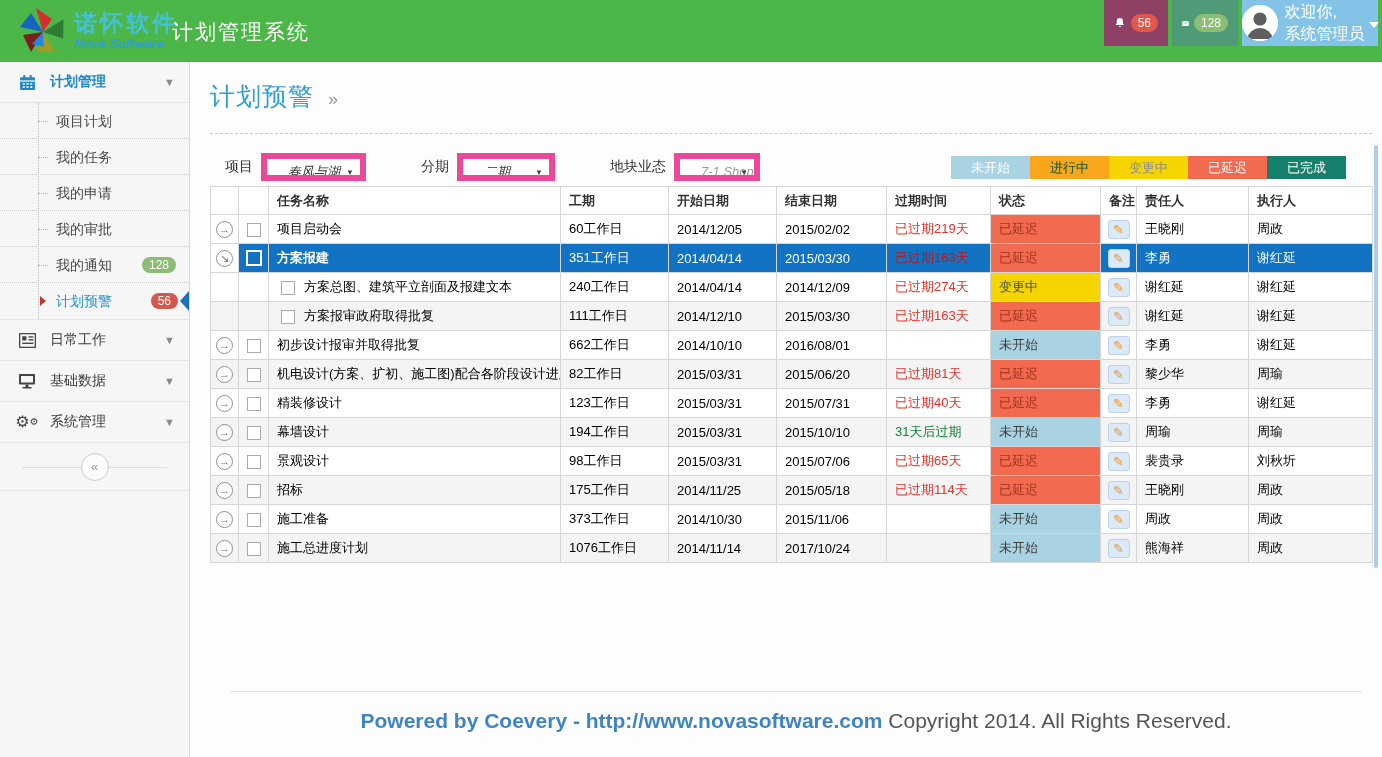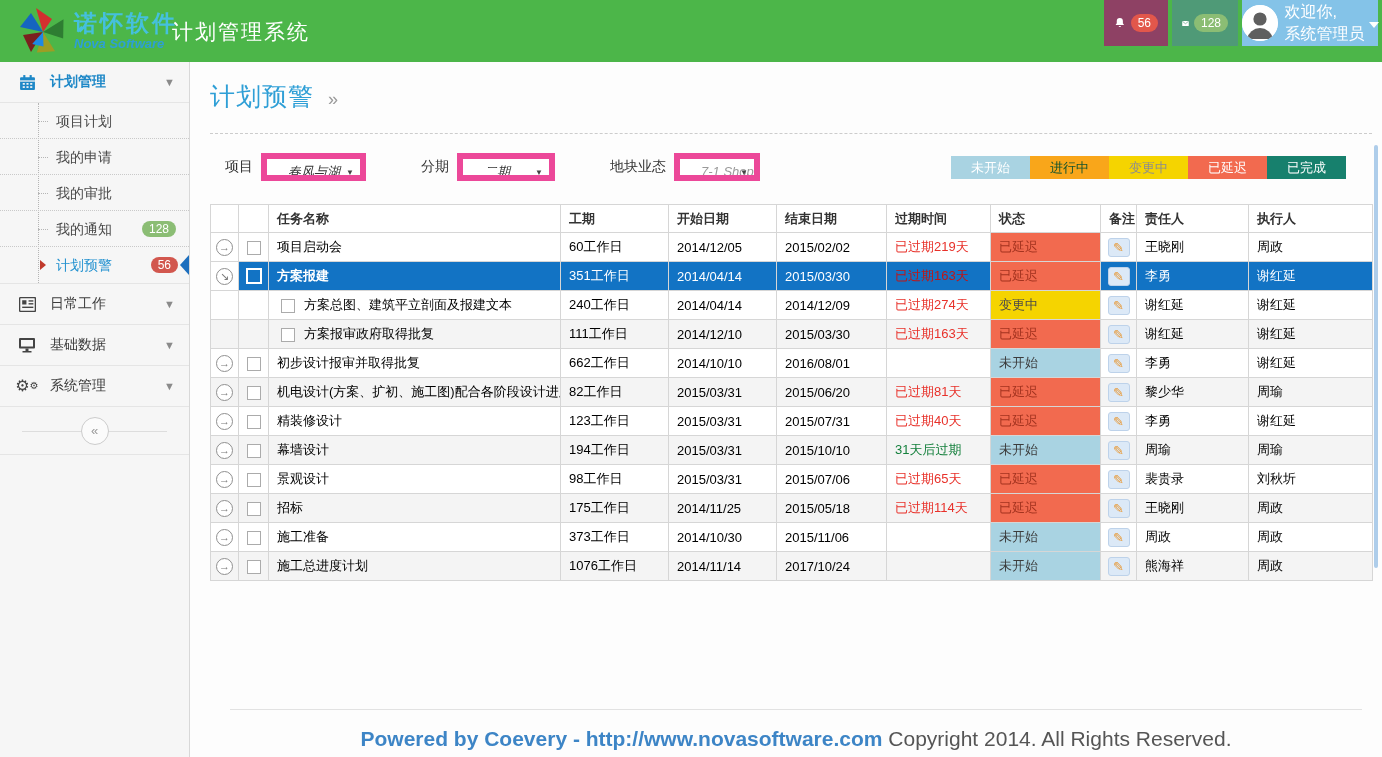--- a/index.html
+++ b/index.html
@@ -62,21 +62,21 @@
   .filter-label { font-size:14px; color:#333; margin-right:8px; white-space:nowrap; }
   .select-box { position:relative; height:28px; background:#fff; border:6px solid #ec4899; font-size:13px; color:#333; line-height:26px; padding:0 20px 0 21px; cursor:pointer; overflow:hidden; white-space:nowrap; margin-right:40px;font-style:italic; }
   .select-box .sel-caret { position:absolute; right:6px; top:0; font-size:8px; color:#444; line-height:27px; }
   .select-box.muted { color:#9a9a9a; }
   .sel-project { width:105px; } .sel-phase { width:98px; } .sel-block { width:86px; margin-right:0; }
 
   .legend { display:flex; }
   .legend-btn { width:79px; height:23px; font-size:13px; color:#fff; text-align:center; line-height:23px; cursor:pointer; }
 
   
-  .table-wrap { margin-top:22px; width:1141px; }
+  .table-wrap { margin-top:4px; width:1141px; }
   table { width:1163px; border-collapse:collapse; table-layout:fixed; }
   th,td { border:1px solid #d6d6d6; font-size:13px; padding:0 0 0 8px; height:29px; overflow:hidden; white-space:nowrap; }
   thead th { height:28px; text-align:left; font-weight:bold; color:#333; background:#fff; }
   table { border:1px solid #b3c9de; }
   tbody tr { background:#fff; }
   tbody tr.stripe { background:#f4f4f4; }
   tbody tr.row-selected { background:#1273c4; color:#fff; }
   tbody tr.row-selected td.name-cell { font-weight:bold; }
   tbody tr.row-selected td.iconcol { background:#fff; }
   td.iconcol, th.iconcol { width:28px; text-align:center; padding:0; }
@@ -166,20 +166,21 @@
             <rect x="7" y="11.5" width="2" height="1.6"></rect>
             <rect x="10.5" y="11.5" width="2" height="1.6"></rect>
           </g>
         </svg>
     </span>
     <span>计划管理</span>
     <span class="chev">▼</span>
   </div>
   <div class="submenu">
       <div class="sub-item"><span>项目计划</span></div>
+      <div class="sub-item"><span>我的任务</span></div>
       <div class="sub-item"><span>我的申请</span></div>
       <div class="sub-item"><span>我的审批</span></div>
       <div class="sub-item"><span>我的通知</span><span class="badge-pill sub-badge" style="background: rgb(139, 189, 116);">128</span></div>
       <div class="sub-item active"><span class="sub-marker"></span><span>计划预警</span><span class="badge-pill sub-badge" style="background: rgb(210, 87, 78);">56</span></div>
     </div>
   <div class="side-item">
     <span class="s-icon">
       <svg width="17" height="15" viewBox="0 0 16 14">
           <rect x="0.5" y="0.5" width="15" height="13" rx="1" fill="none" stroke="currentColor" stroke-width="1.4"></rect>
           <rect x="3" y="3" width="4" height="4" fill="currentColor"></rect>

